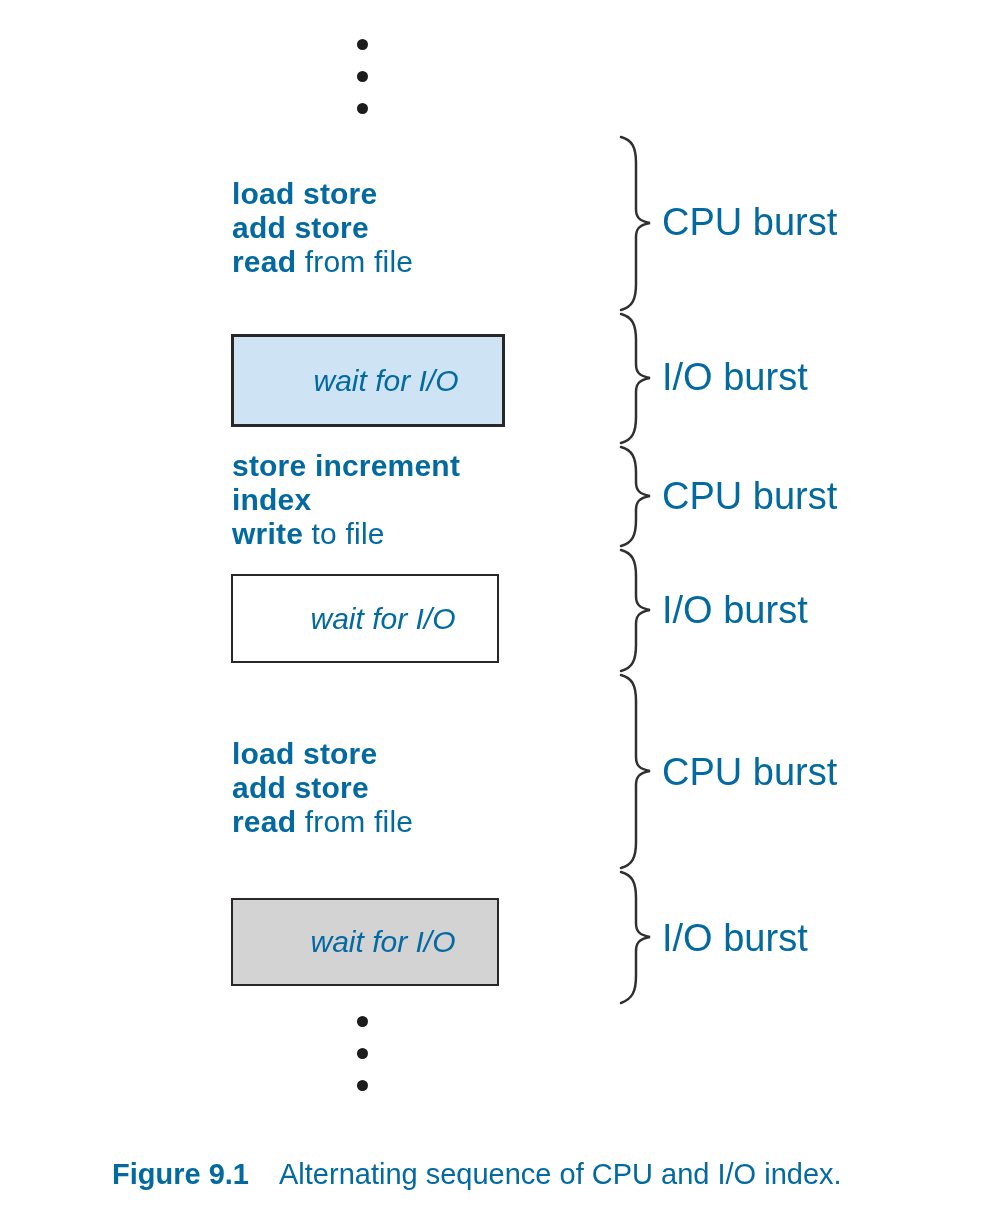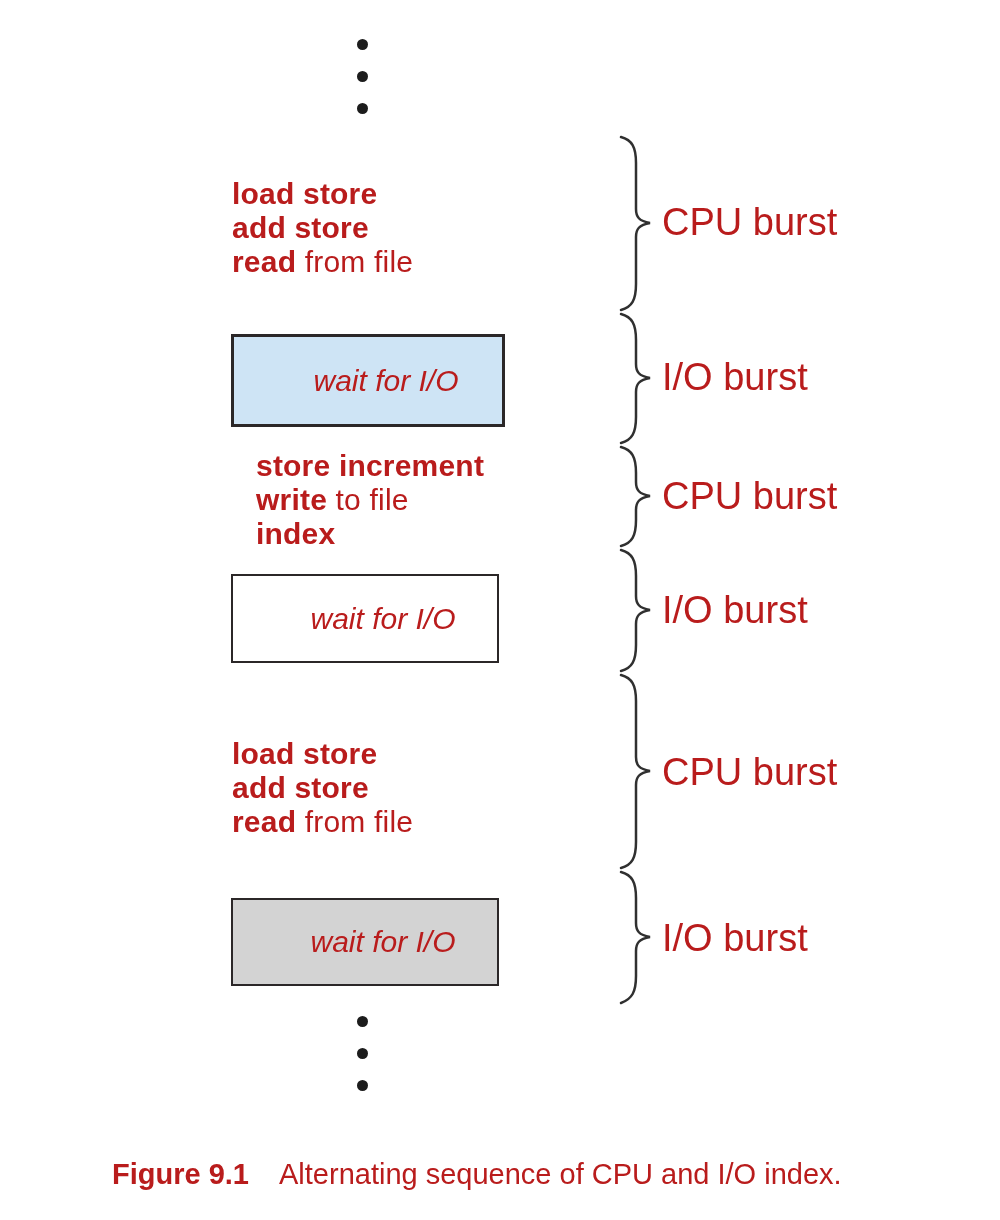--- a/index.html
+++ b/index.html
@@ -7,21 +7,21 @@
     padding: 0;
     background: #ffffff;
     font-family: "Liberation Sans", "DejaVu Sans", sans-serif;
   }
   #canvas {
     position: relative;
     width: 1000px;
     height: 1220px;
     background: #ffffff;
     overflow: hidden;
-    color: #b91c1c;
+    color: #0369a1;
   }
   .abs { position: absolute; }
 
   
   .dots {
     display: flex;
     flex-direction: column;
     gap: 21px;
     align-items: center;
   }
@@ -84,24 +84,24 @@
   <div class="abs code-block" style="left:232px; top:177px;">
     <div><b>load store</b><span></span></div>
     <div><b>add store</b><span></span></div>
     <div><b>read</b><span> from file</span></div>
   </div>
 
   <div class="abs io-box blue" style="left:231px; top:334px; width:274px; height:93px; background:#cee4f5;">
     <span>wait for I/O</span>
   </div>
 
-  <div class="abs code-block" style="left:232px; top:449px;margin-left:24px;">
+  <div class="abs code-block" style="left:232px; top:449px;">
     <div><b>store increment</b><span></span></div>
+    <div><b>index</b><span></span></div>
     <div><b>write</b><span> to file</span></div>
-    <div><b>index</b><span></span></div>
   </div>
 
   <div class="abs io-box" style="left:231px; top:574px; width:268px; height:89px; background:#ffffff;">
     <span>wait for I/O</span>
   </div>
 
   <div class="abs code-block" style="left:232px; top:737px;">
     <div><b>load store</b><span></span></div>
     <div><b>add store</b><span></span></div>
     <div><b>read</b><span> from file</span></div>

